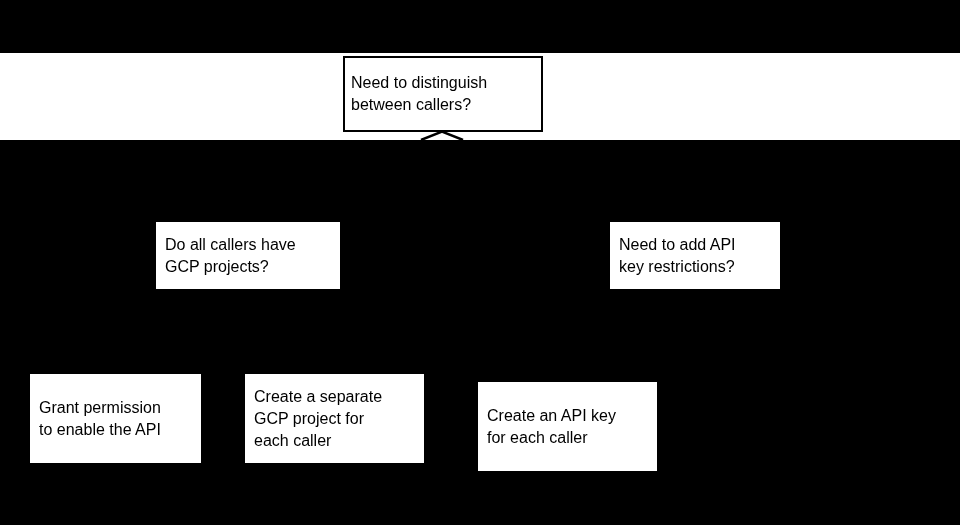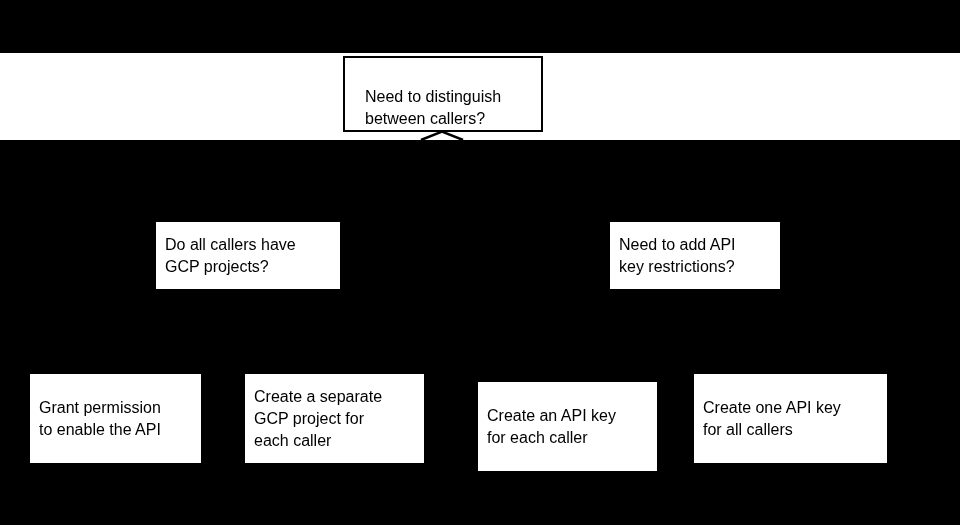--- a/index.html
+++ b/index.html
@@ -35,22 +35,21 @@
     align-items: center;
     font-size: 16px;
     line-height: 22px;
     white-space: pre-line;
     text-align: left;
     padding-left: 9px;
     padding-right: 4px;
   }
   .node--bordered {
     border: 2px solid var(--line-color);
-    padding-left: 20px;
-    align-items: flex-end;
+    padding-left: 6px;
   }
   .node--root  { left: 343px; top: 56px;  width: 200px; height: 76px; }
   .node--q-left  { left: 156px; top: 222px; width: 184px; height: 67px; }
   .node--q-right { left: 582px; top: 222px; width: 170px; height: 67px; margin-left: 28px; }
   .node--a1 { left: 30px;  top: 374px; width: 171px; height: 89px; }
   .node--a2 { left: 245px; top: 374px; width: 179px; height: 89px; }
   .node--a3 { left: 478px; top: 382px; width: 179px; height: 89px; }
   .node--a4 { left: 694px; top: 374px; width: 193px; height: 89px; }
   .diamond-tip {
     position: absolute;
@@ -100,18 +99,14 @@
     <span>Create a separate
 GCP project for
 each caller</span>
   </div>
 
   <div class="node node--a3">
     <span>Create an API key
 for each caller</span>
   </div>
 
-  <div class="node node--a4">
-    <span>Create one API key
-for all callers</span>
-  </div>
 
 </div>
 
 </body></html>

